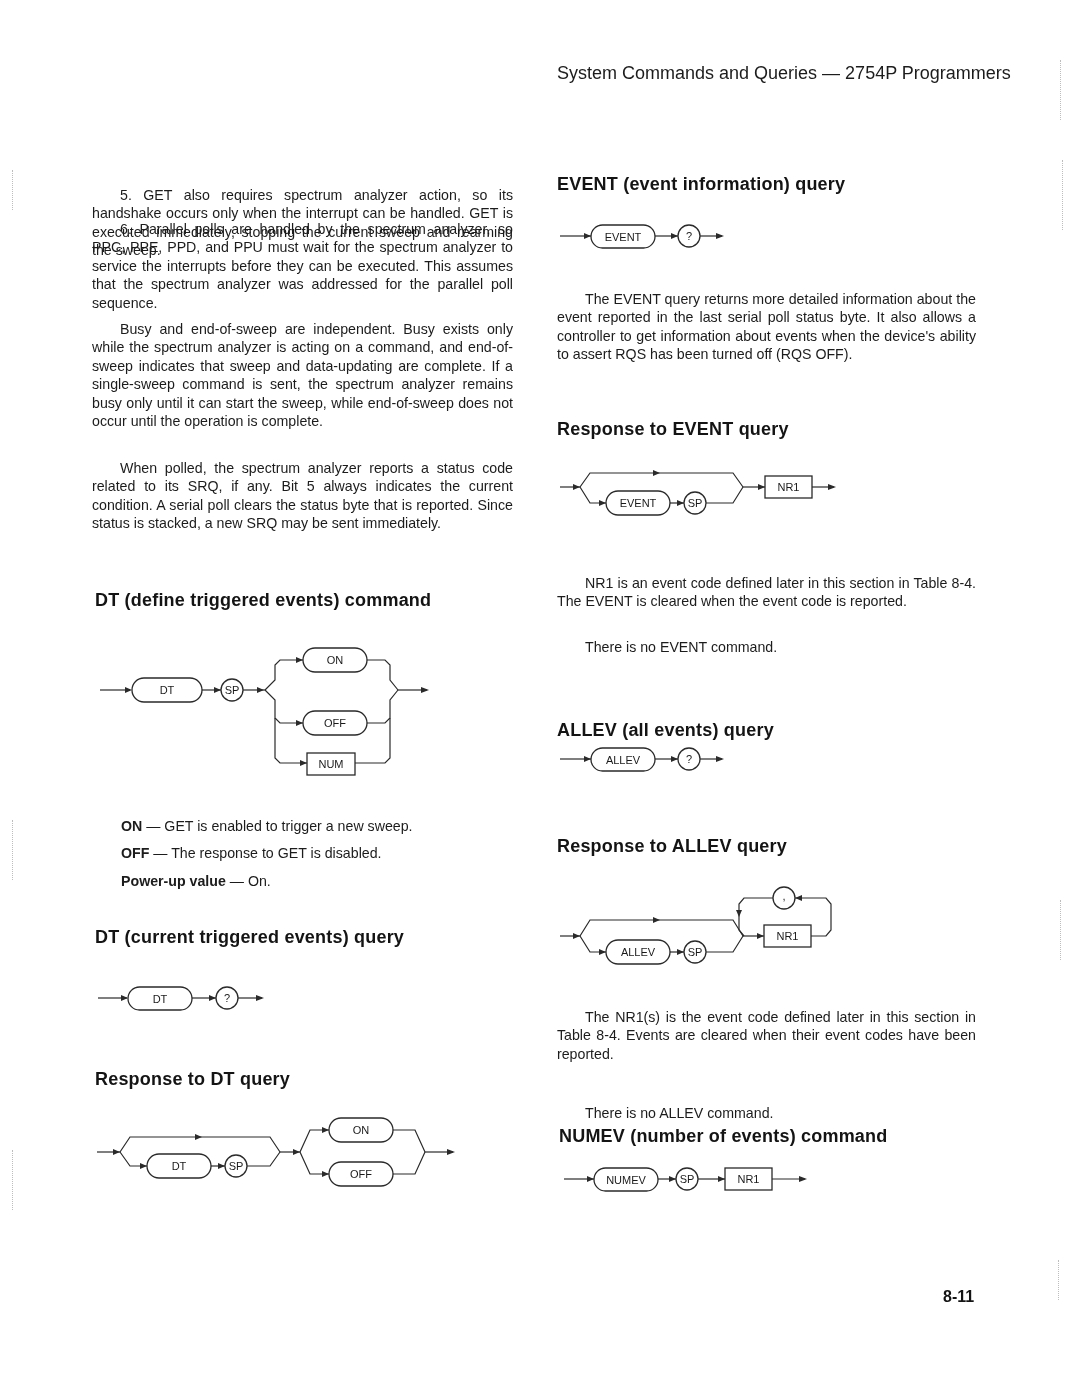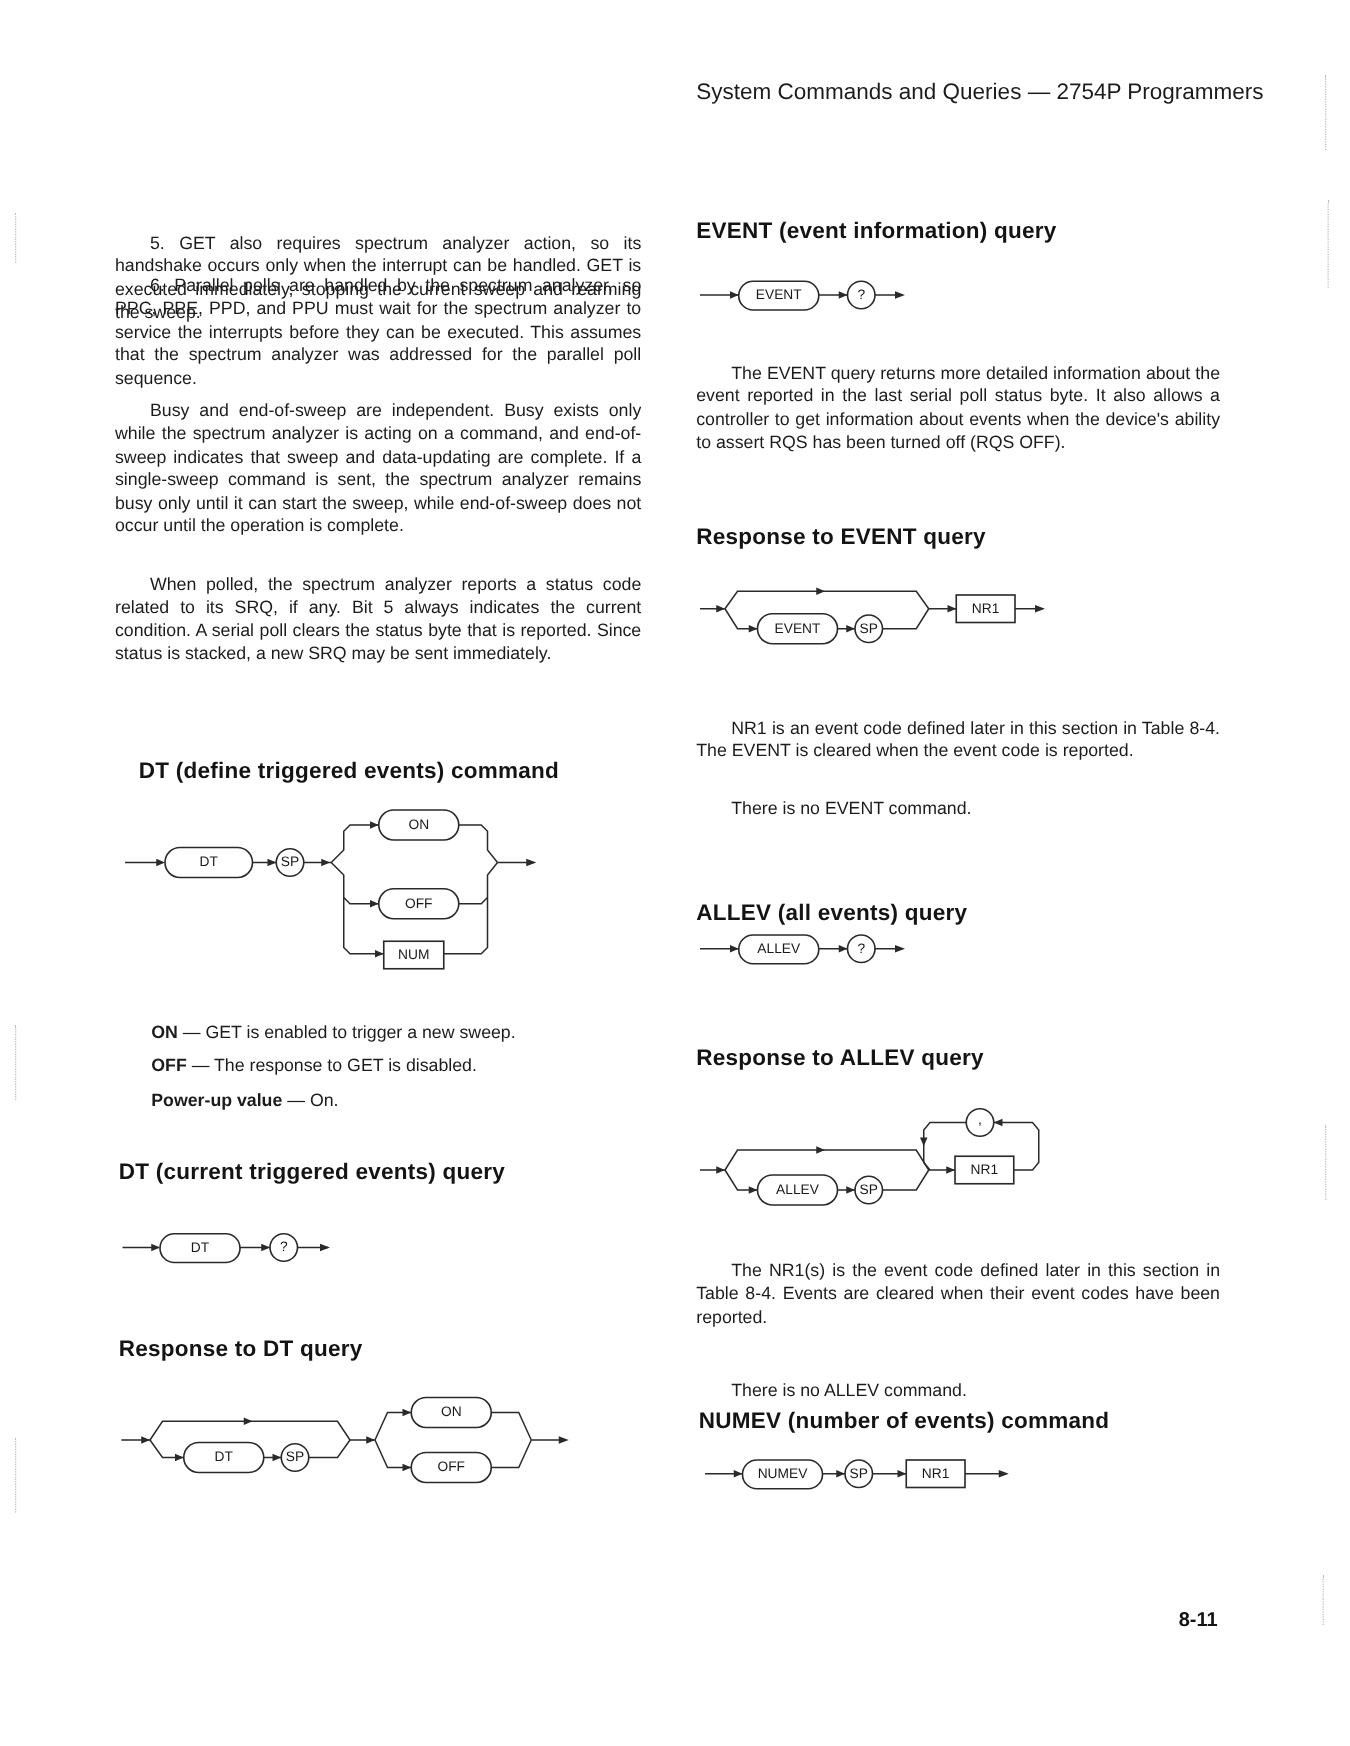--- a/index.html
+++ b/index.html
@@ -30,21 +30,21 @@
 <div class="para" style="left:92px; top:220px; width:421px;">
   <span class="indent"></span><span>6. Parallel polls are handled by the spectrum analyzer, so PPC, PPE, PPD, and PPU must wait for the spectrum analyzer to service the interrupts before they can be executed. This assumes that the spectrum analyzer was addressed for the parallel poll sequence.</span>
 </div>
 <div class="para" style="left:92px; top:320px; width:421px;">
   <span class="indent"></span><span>Busy and end-of-sweep are independent. Busy exists only while the spectrum analyzer is acting on a command, and end-of-sweep indicates that sweep and data-updating are complete. If a single-sweep command is sent, the spectrum analyzer remains busy only until it can start the sweep, while end-of-sweep does not occur until the operation is complete.</span>
 </div>
 <div class="para" style="left:92px; top:459px; width:421px;">
   <span class="indent"></span><span>When polled, the spectrum analyzer reports a status code related to its SRQ, if any. Bit 5 always indicates the current condition. A serial poll clears the status byte that is reported. Since status is stacked, a new SRQ may be sent immediately.</span>
 </div>
 
-<div class="heading" style="left:95px; top:606px;margin-left:16px;">DT (define triggered events) command</div>
+<div class="heading" style="left:95px; top:590px;">DT (define triggered events) command</div>
 
 <svg class="diag" style="left:95px; top:640px;" width="345" height="140">
   <line class="ln" x1="5" y1="50" x2="35" y2="50"></line>
   <polygon class="arrow" points="30,47 37,50 30,53"></polygon>
   <rect class="shape" x="37" y="38" width="70" height="24" rx="12"></rect>
   <text x="72" y="50">DT</text>
   <line class="ln" x1="107" y1="50" x2="126" y2="50"></line>
   <polygon class="arrow" points="119,47 126,50 119,53"></polygon>
   <circle class="shape" cx="137" cy="50" r="11"></circle>
   <text x="137" y="50">SP</text>

